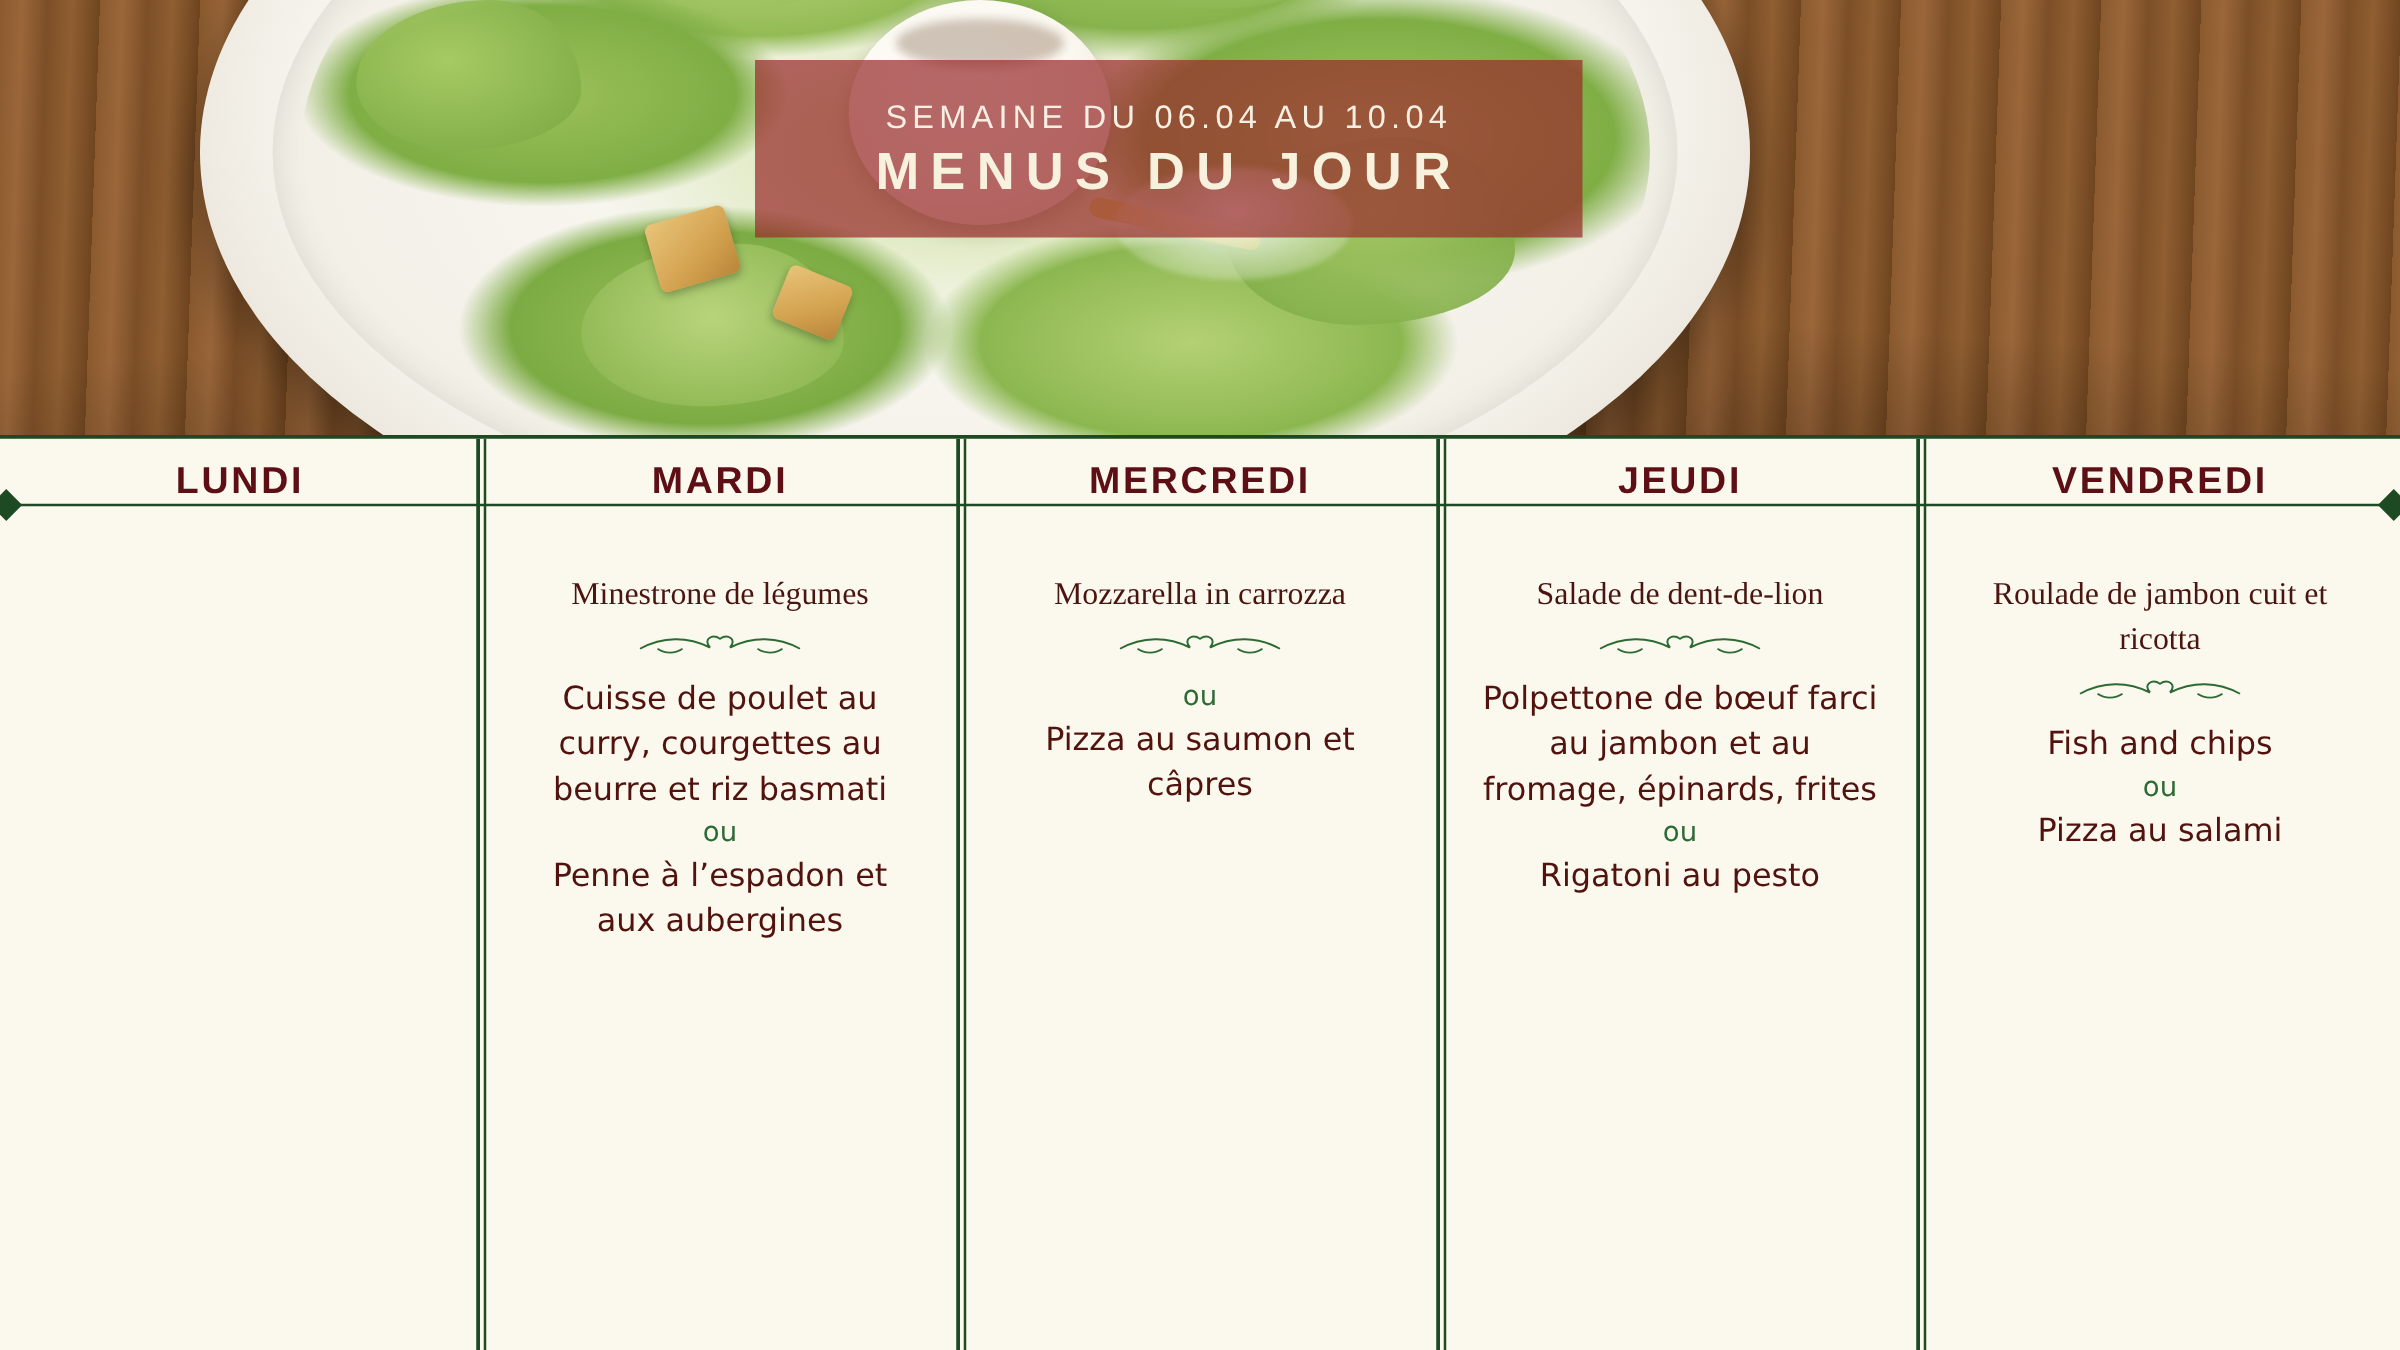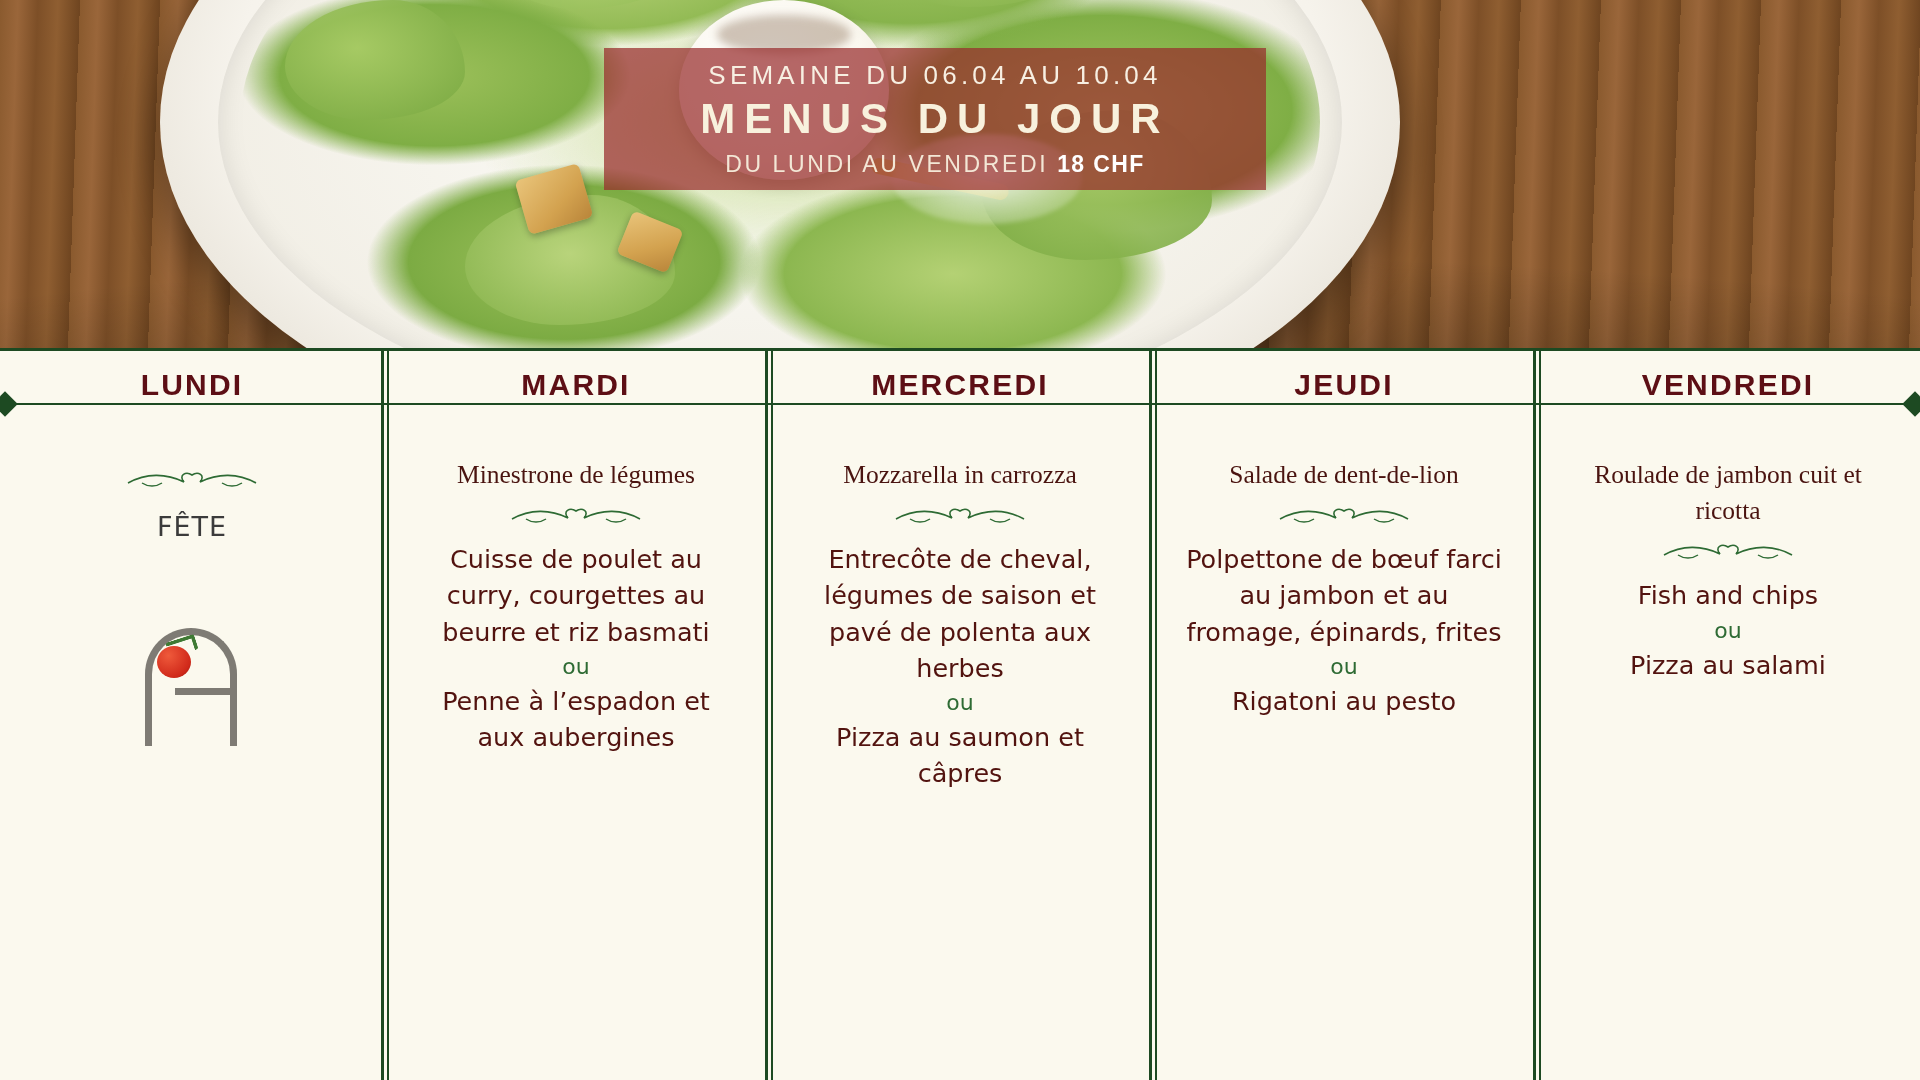--- a/index.html
+++ b/index.html
@@ -348,48 +348,33 @@
         <div class="crouton" style="left:27%;top:58%;width:66px;height:56px;transform:rotate(-16deg);"></div>
         <div class="crouton" style="left:36%;top:66%;width:54px;height:46px;transform:rotate(22deg);"></div>
 
         <div class="dressing" style="left:60%;top:52%;width:190px;height:90px;"></div>
       </div>
     </div>
 
     <div class="banner">
       <div class="banner-week">SEMAINE DU 06.04 AU 10.04</div>
       <div class="banner-title">MENUS DU JOUR</div>
-      <div class="banner-sub"><span>DU LUNDI AU VENDREDI </span><b>18 CHF</b></div>
     </div>
   </div>
 
   <div class="board">
     <div class="rule top"></div>
     <div class="rule second"></div>
     <div class="diamond left"></div>
     <div class="diamond right"></div>
 
     <div class="cols">
 
       <div class="col">
         <div class="day-name">LUNDI</div>
-        <div class="col-body">
-          <svg class="flourish" viewBox="0 0 140 26">
-            <path d="M6 14 C24 4, 44 4, 62 13 C56 6, 64 2, 70 6 C76 2, 84 6, 78 13 C96 4, 116 4, 134 14" fill="none" stroke="#2e6b34" stroke-width="1.6"></path>
-            <path d="M20 14 C26 18, 34 18, 40 14" fill="none" stroke="#2e6b34" stroke-width="1.4"></path>
-            <path d="M100 14 C106 18, 114 18, 120 14" fill="none" stroke="#2e6b34" stroke-width="1.4"></path>
-          </svg>
-          <div class="fete">FÊTE</div>
-          <div class="closed-icon">
-            <div class="arch"></div>
-            <div class="bar"></div>
-            <div class="tomato-dot"></div>
-            <div class="stem"></div>
-          </div>
-        </div>
       </div>
 
       <div class="col">
         <div class="day-name">MARDI</div>
         <div class="col-body">
           <div class="dish starter">Minestrone de légumes</div>
           <svg class="flourish" viewBox="0 0 140 26">
             <path d="M6 14 C24 4, 44 4, 62 13 C56 6, 64 2, 70 6 C76 2, 84 6, 78 13 C96 4, 116 4, 134 14" fill="none" stroke="#2e6b34" stroke-width="1.6"></path>
             <path d="M20 14 C26 18, 34 18, 40 14" fill="none" stroke="#2e6b34" stroke-width="1.4"></path>
             <path d="M100 14 C106 18, 114 18, 120 14" fill="none" stroke="#2e6b34" stroke-width="1.4"></path>
@@ -402,21 +387,20 @@
 
       <div class="col">
         <div class="day-name">MERCREDI</div>
         <div class="col-body">
           <div class="dish starter">Mozzarella in carrozza</div>
           <svg class="flourish" viewBox="0 0 140 26">
             <path d="M6 14 C24 4, 44 4, 62 13 C56 6, 64 2, 70 6 C76 2, 84 6, 78 13 C96 4, 116 4, 134 14" fill="none" stroke="#2e6b34" stroke-width="1.6"></path>
             <path d="M20 14 C26 18, 34 18, 40 14" fill="none" stroke="#2e6b34" stroke-width="1.4"></path>
             <path d="M100 14 C106 18, 114 18, 120 14" fill="none" stroke="#2e6b34" stroke-width="1.4"></path>
           </svg>
-          <div class="dish">Entrecôte de cheval, légumes de saison et pavé de polenta aux herbes</div>
           <div class="ou">ou</div>
           <div class="dish">Pizza au saumon et câpres</div>
         </div>
       </div>
 
       <div class="col">
         <div class="day-name">JEUDI</div>
         <div class="col-body">
           <div class="dish starter">Salade de dent-de-lion</div>
           <svg class="flourish" viewBox="0 0 140 26">

